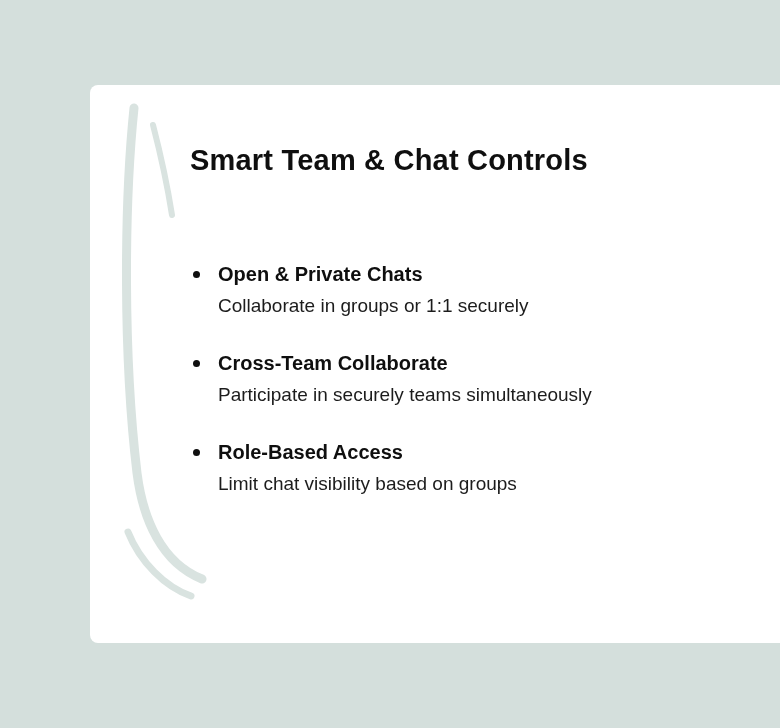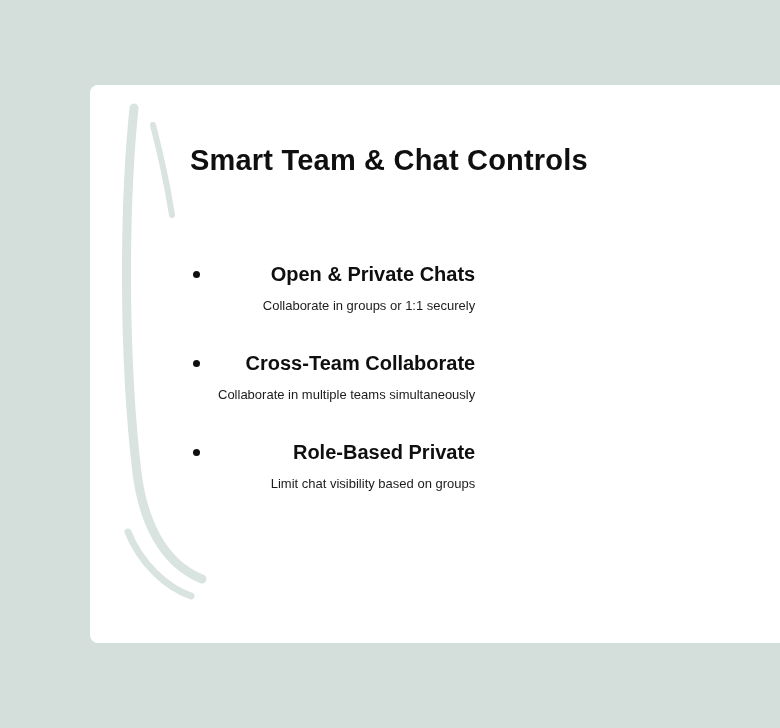--- a/index.html
+++ b/index.html
@@ -46,41 +46,40 @@
     left: 101px;
     top: 174px;
     margin: 0;
     padding: 0;
     list-style: none;
   }
   ul.feature-list li {
     position: relative;
     padding-left: 27px;
     margin-bottom: 27px;
-    text-align: right;
   }
   ul.feature-list li::before {
     content: "";
     position: absolute;
     left: 2px;
     top: 12px;
     width: 7px;
     height: 7px;
     border-radius: 50%;
     background: #0f0f0f;
   }
   .item-heading {
     font-size: 20px;
     font-weight: 700;
     line-height: 31px;
     color: #0f0f0f;
     white-space: nowrap;
   }
   .item-desc {
-    font-size: 13px;
+    font-size: 19px;
     font-weight: 400;
     line-height: 31px;
     color: #1c1c1c;
     white-space: nowrap;
   }
 </style>
 </head>
 <body>
 
 <div class="card">
@@ -96,21 +95,21 @@
 
   <div class="title">Smart Team &amp; Chat Controls</div>
 
   <ul class="feature-list">
     <li>
       <div class="item-heading">Open &amp; Private Chats</div>
       <div class="item-desc">Collaborate in groups or 1:1 securely</div>
     </li>
     <li>
       <div class="item-heading">Cross-Team Collaborate</div>
-      <div class="item-desc">Collaborate in multiple teams simultaneously</div>
+      <div class="item-desc">Participate in securely teams simultaneously</div>
     </li>
     <li>
-      <div class="item-heading">Role-Based Private</div>
+      <div class="item-heading">Role-Based Access</div>
       <div class="item-desc">Limit chat visibility based on groups</div>
     </li>
   </ul>
 
 </div>
 
 </body></html>

